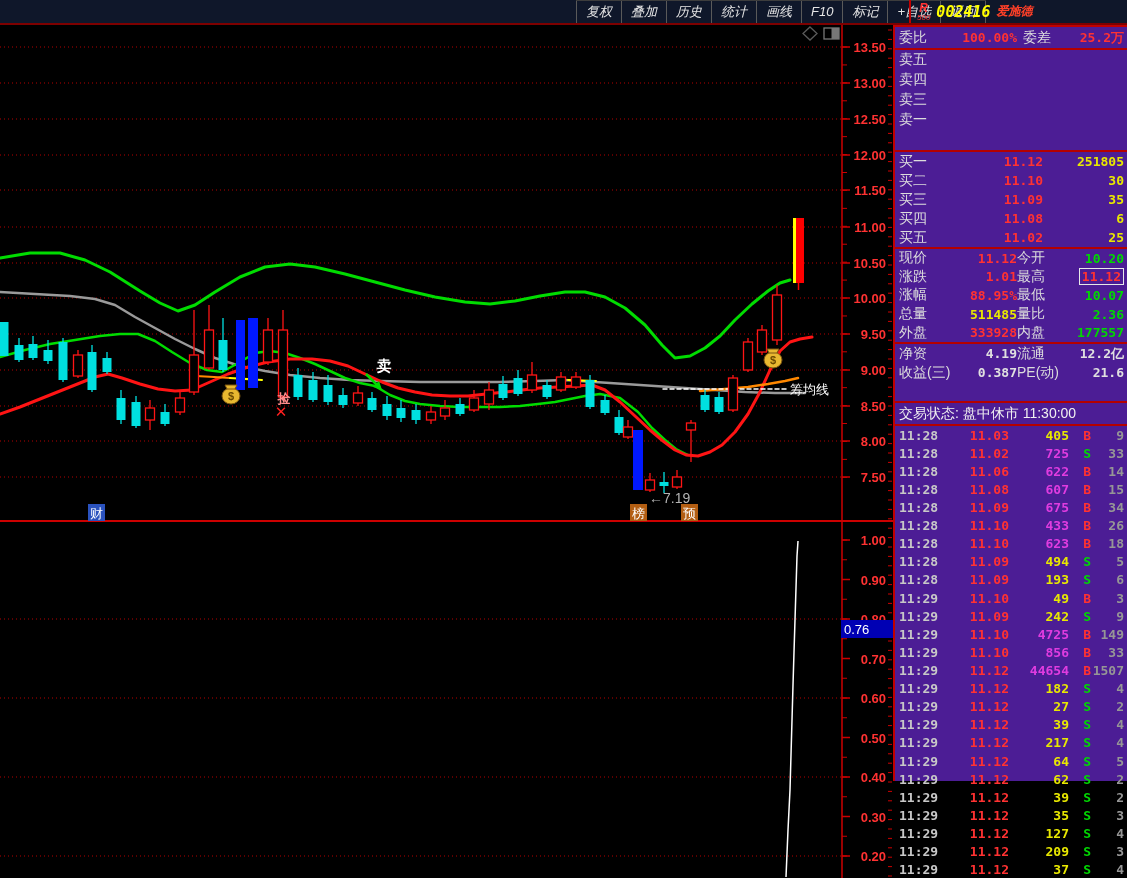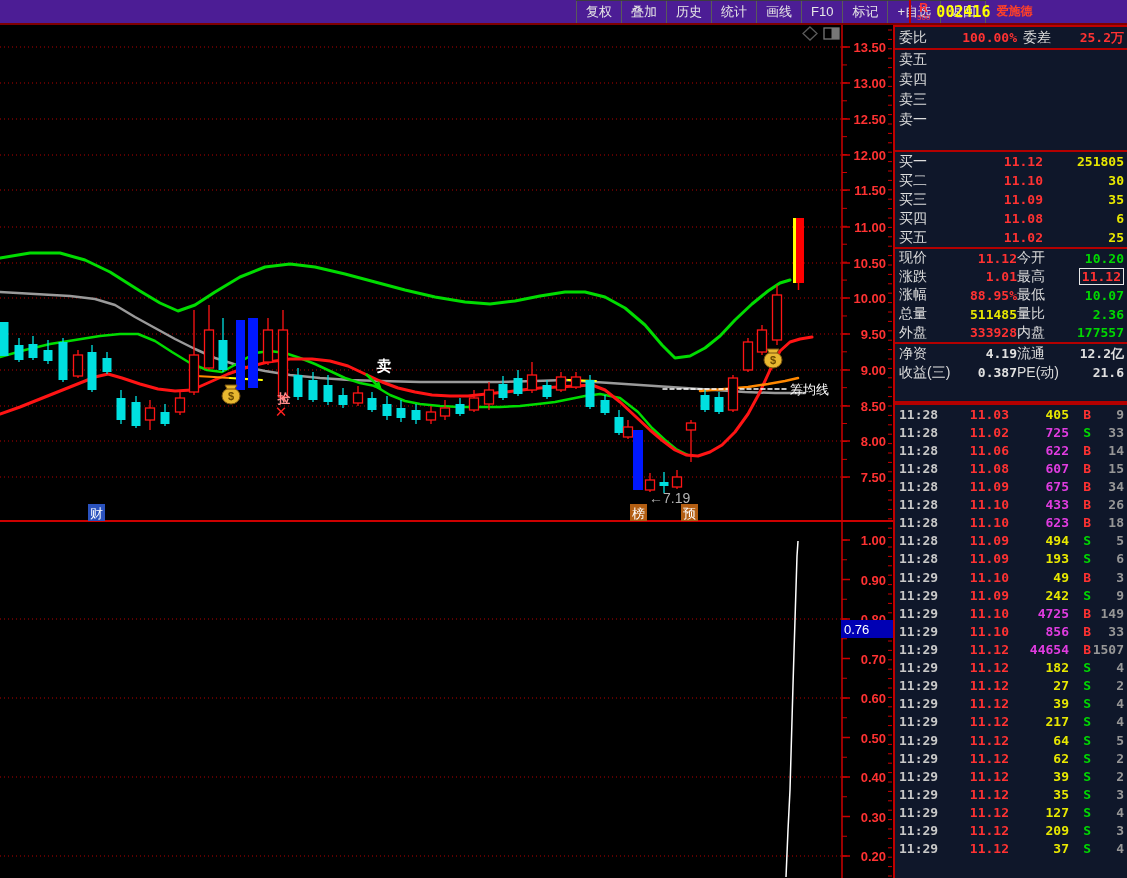--- a/index.html
+++ b/index.html
@@ -1,37 +1,37 @@
 <!DOCTYPE html>
 <html><head>
 <meta charset="utf-8">
 <style>
   html,body{margin:0;padding:0;background:#000;}
   #root{position:relative;width:1127px;height:878px;background:#000;overflow:hidden;
         font-family:"Liberation Sans","DejaVu Sans",sans-serif;color:#e0e0e0;}
   
-  #toolbar{position:absolute;left:0;top:0;width:1127px;height:25px;background:#4c1d95;
-           border-bottom:2px solid #7d0000;box-sizing:border-box;z-index:6;}
+  #toolbar{position:absolute;left:0;top:0;width:1127px;height:25px;background:#0f172a;
+           border-bottom:2px solid #7d0000;box-sizing:border-box;z-index:6;font-style:italic;}
   #toolbar-buttons{position:absolute;left:576px;top:0;height:23px;display:flex;border-top:1px solid #3d3d3d;}
   .tb-btn{height:22px;line-height:22px;padding:0 9px;font-size:13px;color:#e6e6e6;
           border-left:1px solid #5a5a5a;white-space:nowrap;cursor:default;}
   .tb-btn:last-child{border-right:1px solid #5a5a5a;}
   #stock-info{position:absolute;left:909px;top:0;height:23px;display:flex;align-items:center;
               border-left:2px solid #c00000;padding-left:6px;gap:6px;}
   #r500{display:flex;flex-direction:column;align-items:center;line-height:1;color:#ff3232;}
   #r500 .r{font-size:12px;font-weight:bold;}
   #r500 .f{font-size:8px;}
   #stock-code{color:#ffff00;font-weight:bold;font-size:15px;font-family:"DejaVu Sans Mono",monospace;}
   #stock-name{color:#ff4028;font-weight:bold;font-size:12px;text-align:center;}
   
   #chart-svg{position:absolute;left:0;top:0;z-index:1;}
   #chart-svg text{font-family:"Liberation Sans","DejaVu Sans",sans-serif;}
   .axis-num{font-family:"DejaVu Sans Mono",monospace;}
   
-  #right-panel{position:absolute;left:893px;top:25px;width:234px;height:853px;background:#0f172a;
+  #right-panel{position:absolute;left:893px;top:25px;width:234px;height:756px;background:#4c1d95;
                border-left:2px solid #c00000;border-top:2px solid #c00000;box-sizing:border-box;z-index:5;}
   .sep{height:0;border-top:2px solid #b40000;}
   .rp-sec{overflow:hidden;}
   .rrow{display:grid;align-items:center;font-size:13px;padding:0 3px 0 4px;}
   .num{font-family:"DejaVu Sans Mono",monospace;font-weight:bold;}
   .lab{color:#dcdcdc;font-size:14px;}
   .ob-row{grid-template-columns:50px 66px 1fr;height:20px;}
   .bid-row{grid-template-columns:50px 66px 1fr;height:19px;gap:28px;}
   .ra{text-align:right;}
   .q-row{grid-template-columns:48px 70px 50px 1fr;height:18.6px;}
@@ -524,20 +524,21 @@
           <span class="num ra c-white">12.2亿</span>
         </div>
         <div class="rrow f-row">
           <span class="lab">收益(三)</span>
           <span class="num ra c-white">0.387</span>
           <span class="lab">PE(动)</span>
           <span class="num ra c-white">21.6</span>
         </div>
       </div>
     <div class="sep"></div>
+    <div id="status-row">交易状态: 盘中休市 11:30:00</div>
     <div class="sep"></div>
     <div id="tick-list" class="rp-sec" style="height:452px;">
         <div class="rrow t-row">
           <span class="num c-time">11:28</span>
           <span class="num ra c-red">11.03</span>
           <span class="num ra c-yellow">405</span>
           <span class="num ra c-red">B</span>
           <span class="num ra c-gray">9</span>
         </div>
         <div class="rrow t-row">

